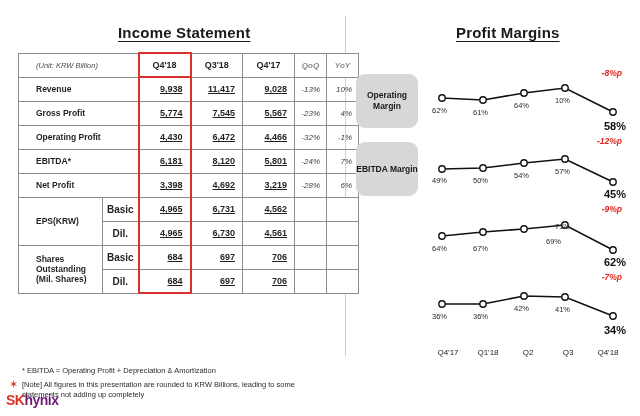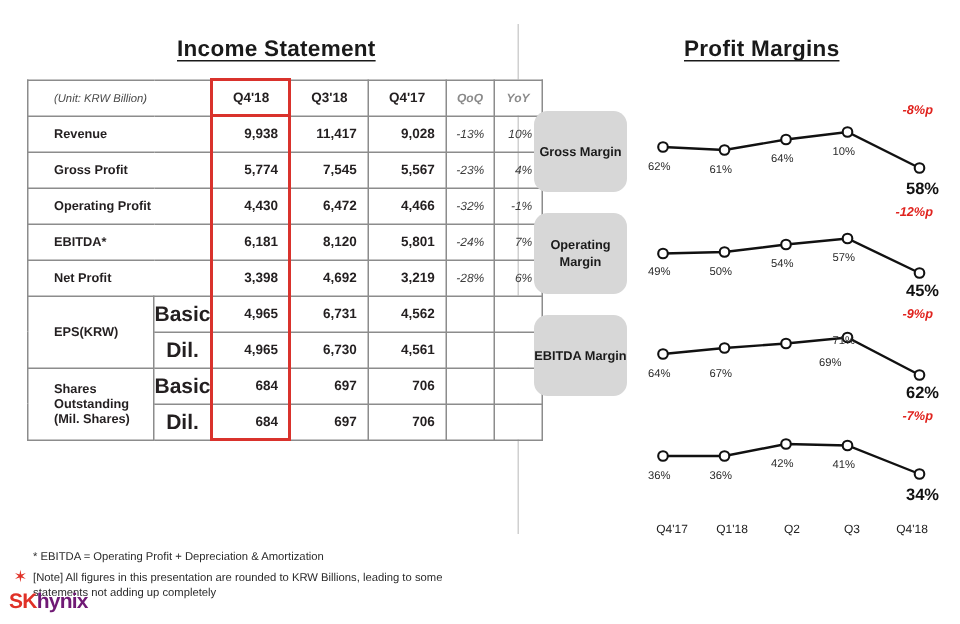--- a/index.html
+++ b/index.html
@@ -57,28 +57,29 @@
   .tbl .unit{
     font-weight:normal;
     font-style:italic;
     color:#4a4a4a;
     font-size:7.5px;
   }
   .tbl .sub{
     width:36px;
     text-align:center;
     font-weight:bold;
-    font-size:14px;
+    font-size:10px;
   }
   .tbl .num{
     width:52px;
     text-align:right;
     padding-right:7px;
     font-weight:bold;
     font-size:9px;
+    text-decoration:underline;
   }
   .tbl .pct{
     width:32px;
     text-align:right;
     padding-right:6px;
     font-style:italic;
     color:#3d3d3d;
     font-size:8px;
   }
   .tbl thead td{
@@ -259,23 +260,20 @@
 
   <div class="note" id="note1">* EBITDA = Operating Profit + Depreciation &amp; Amortization</div>
   <div class="star">✶</div>
   <div class="note" id="note2">[Note] All figures in this presentation are rounded to KRW Billions, leading to some statements not adding up completely</div>
 
   <div class="logo">
     <span>SK</span><span class="hy">hynix</span>
   </div>
 
   <div class="chipcol">
-    <div class="chip">
-        <span>Gross Margin</span>
-      </div>
     <div class="chip">
         <span>Operating Margin</span>
       </div>
     <div class="chip">
         <span>EBITDA Margin</span>
       </div>
   </div>
 
   <div class="charts">
 

